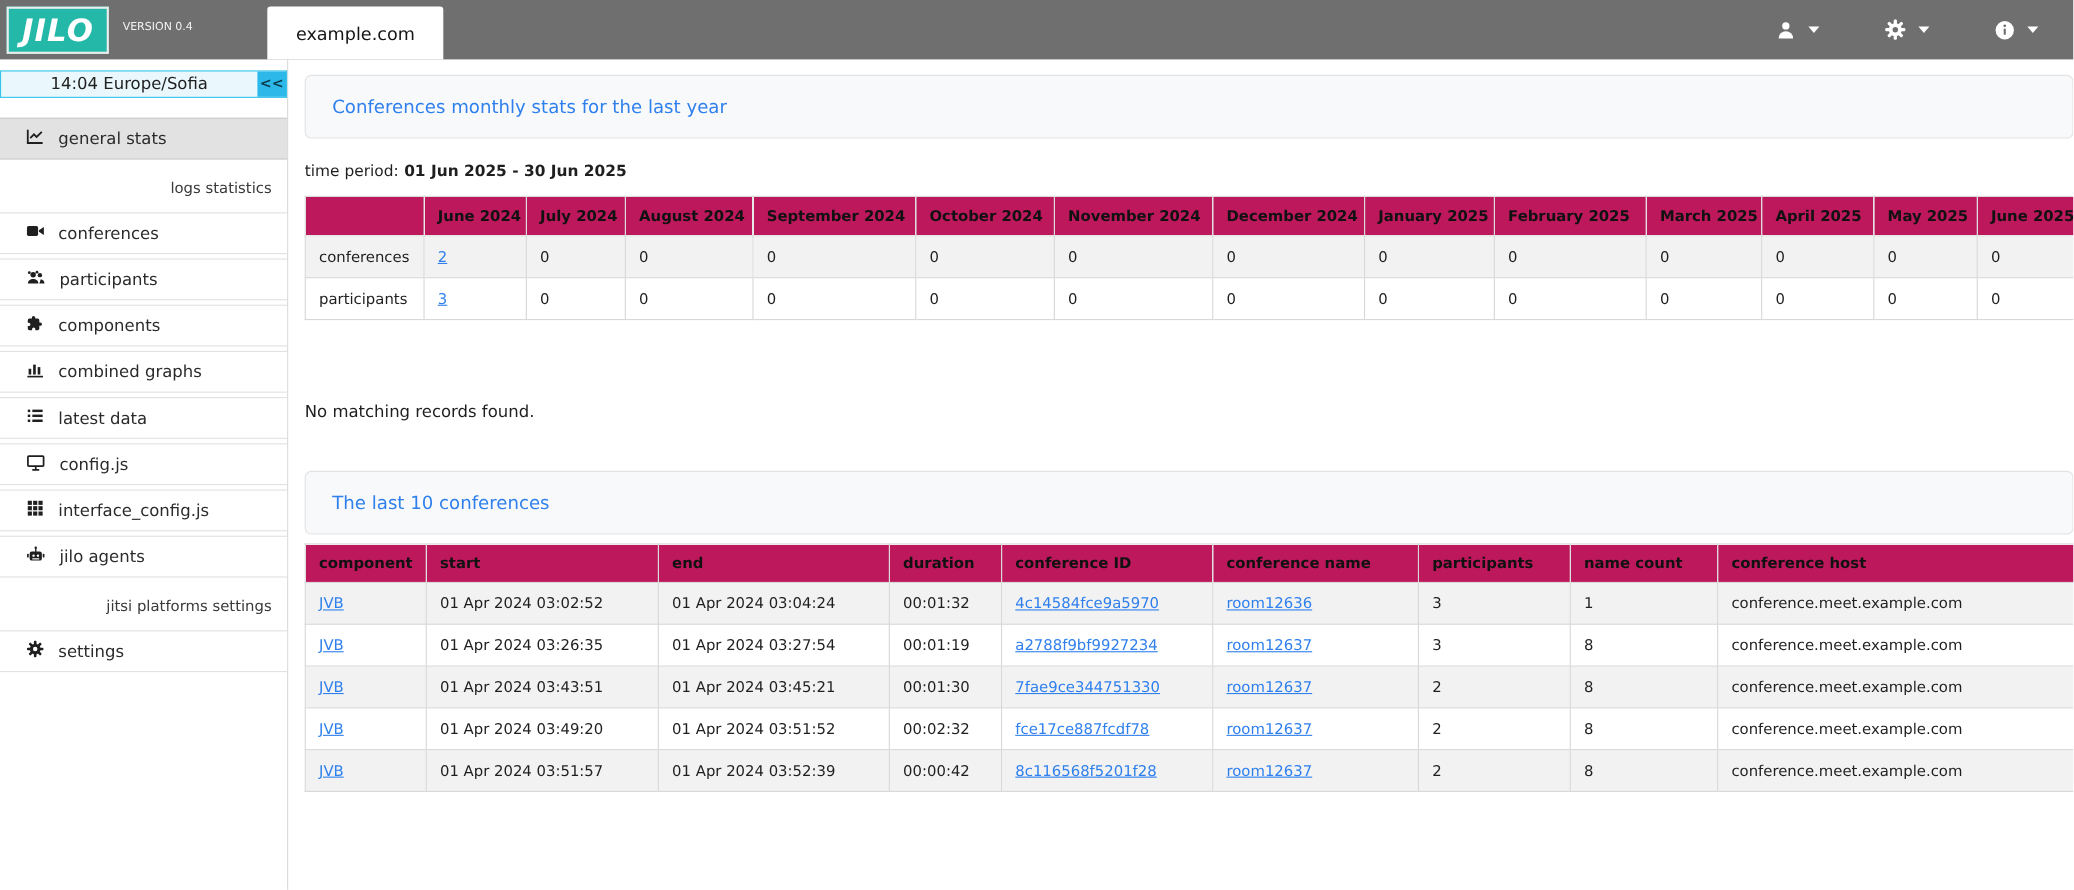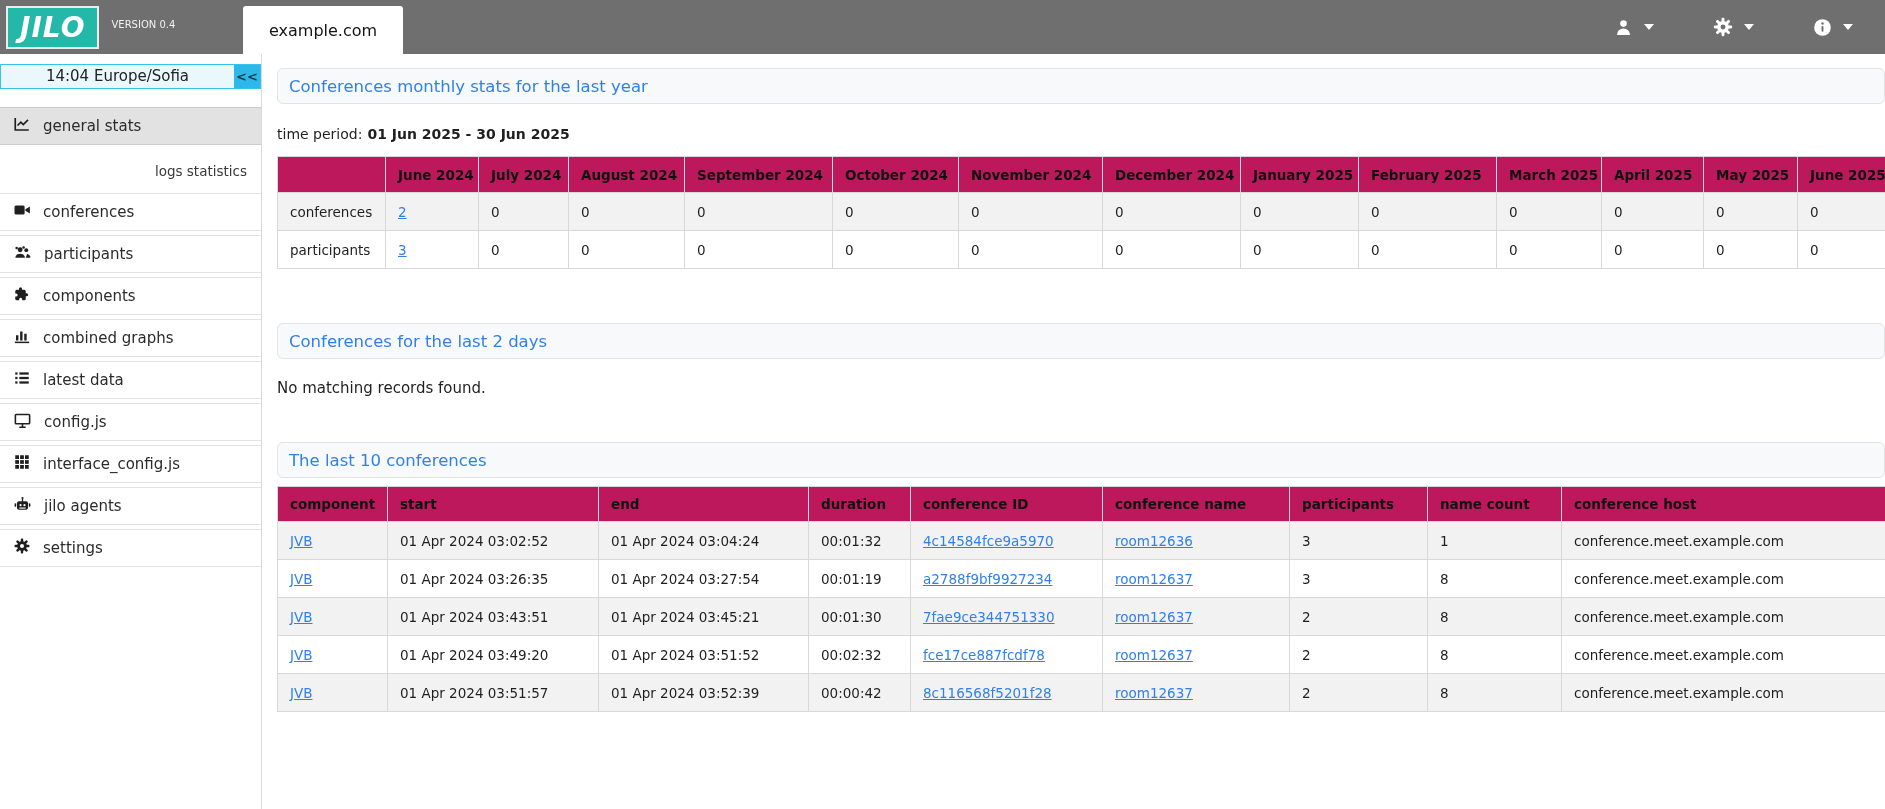--- a/index.html
+++ b/index.html
@@ -44,36 +44,36 @@
     display:flex; align-items:stretch;
   }
   .clock-text { flex:1; text-align:center; font-size:15px; line-height:23px; color:#222; }
   .collapse-btn {
     width:26px; background:#2cb9ea; color:#0b3a4a; font-weight:bold;
     font-size:13px; text-align:center; line-height:23px; cursor:pointer;
   }
   .menu { margin-top:18px; }
   .menu-item {
     height:38px; margin-bottom:4px; display:flex; align-items:center;
-    padding-left:13px; gap:12px; background:#fff;
+    padding-left:23px; gap:12px; background:#fff;
     border-top:1px solid #e2e2e2; border-bottom:1px solid #e2e2e2;
     font-size:15px; color:#2b2b2b; cursor:pointer;
   }
   .menu-item.active { background:#e2e2e2; border-color:#cccccc; }
   .menu-item svg { flex-shrink:0; }
   .section-label {
     height:44px; line-height:44px; text-align:right; padding-right:14px;
     font-size:13.5px; color:#3a3a3a;
   }
 
   
   .main { flex:1; padding:14px 0 0 15px; overflow:hidden; }
   .card-head {
-    width:1608px; height:36px; background:#f8f9fa; border:1px solid #e3e3e3;
-    border-radius:6px; display:flex; align-items:center; padding-left:11px;
+    width:1608px; height:58px; background:#f8f9fa; border:1px solid #e3e3e3;
+    border-radius:6px; display:flex; align-items:center; padding-left:24px;
     font-size:16.5px; color:#2f80ed;
   }
   .period { margin-top:22px; font-size:14px; color:#1f1f1f; }
   .period .plabel { margin-right:5px; }
   .period b { font-weight:bold; }
   .empty-text { margin-top:20px; font-size:15px; color:#1f1f1f; }
   .gap-lg { height:54px; }
   .gap-md { height:45px; }
 
   table { border-collapse:collapse; table-layout:fixed; width:1616px; margin-top:14px; font-size:13.5px; }
@@ -279,20 +279,21 @@
               <rect x="8" y="15.8" width="8" height="1.4" fill="#fff"></rect>
               <rect x="11.2" y="4.5" width="1.6" height="4"></rect>
               <circle cx="12" cy="3.8" r="1.4"></circle>
               <rect x="2" y="10.5" width="2" height="4.5" rx="1"></rect>
               <rect x="20" y="10.5" width="2" height="4.5" rx="1"></rect>
             </svg>
         </span>
         <span>jilo agents</span>
       </div>
 
+      <div class="section-label">jitsi platforms settings</div>
 
       <div class="menu-item">
         <span>
           <svg width="18" height="18" viewBox="0 0 24 24" fill="#1f1f1f">
             <g>
               <rect x="10.4" y="2" width="3.2" height="20" rx="1.2"></rect>
               <rect x="10.4" y="2" width="3.2" height="20" rx="1.2" transform="rotate(45 12 12)"></rect>
               <rect x="10.4" y="2" width="3.2" height="20" rx="1.2" transform="rotate(90 12 12)"></rect>
               <rect x="10.4" y="2" width="3.2" height="20" rx="1.2" transform="rotate(135 12 12)"></rect>
               <circle cx="12" cy="12" r="6.5"></circle>
@@ -364,23 +365,20 @@
             <td>0</td>
             <td>0</td>
             <td>0</td>
             <td>0</td>
           </tr>
         </tbody>
       </table>
 
     <div class="gap-lg"></div>
 
-    <div class="card-head">
-      <span>Conferences for the last 2 days</span>
-    </div>
     <div class="empty-text">No matching records found.</div>
 
     <div class="gap-md"></div>
 
     <div class="card-head">
       <span>The last 10 conferences</span>
     </div>
     <table id="last10-table">
         <thead>
           <tr>

